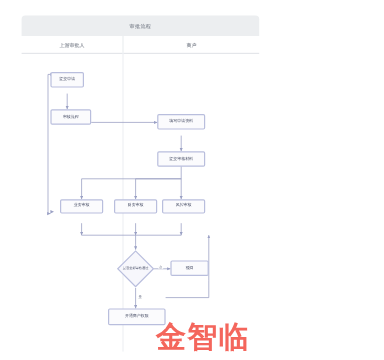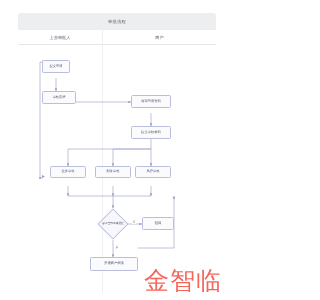--- a/index.html
+++ b/index.html
@@ -51,22 +51,22 @@
   }
   .dlabel{
     position:absolute;display:flex;align-items:center;justify-content:center;
     font-size:2.7px;color:#4a5068;line-height:1.1;text-align:center;
   }
   .elabel{
     position:absolute;font-size:2.8px;color:#7b8094;background:#fff;
     padding:0 .4px;
   }
   .wm{
-    position:absolute;left:144px;top:268px;
-    font-size:25px;font-weight:normal;color:#f4665c;
+    position:absolute;left:130px;top:268px;
+    font-size:25px;font-weight:bold;color:#f4665c;
     letter-spacing:1px;line-height:1;
     font-family:"DejaVu Sans",sans-serif;
     white-space:nowrap;
   }
 </style>
 </head>
 <body>
 
 <div class="canvas">
 

